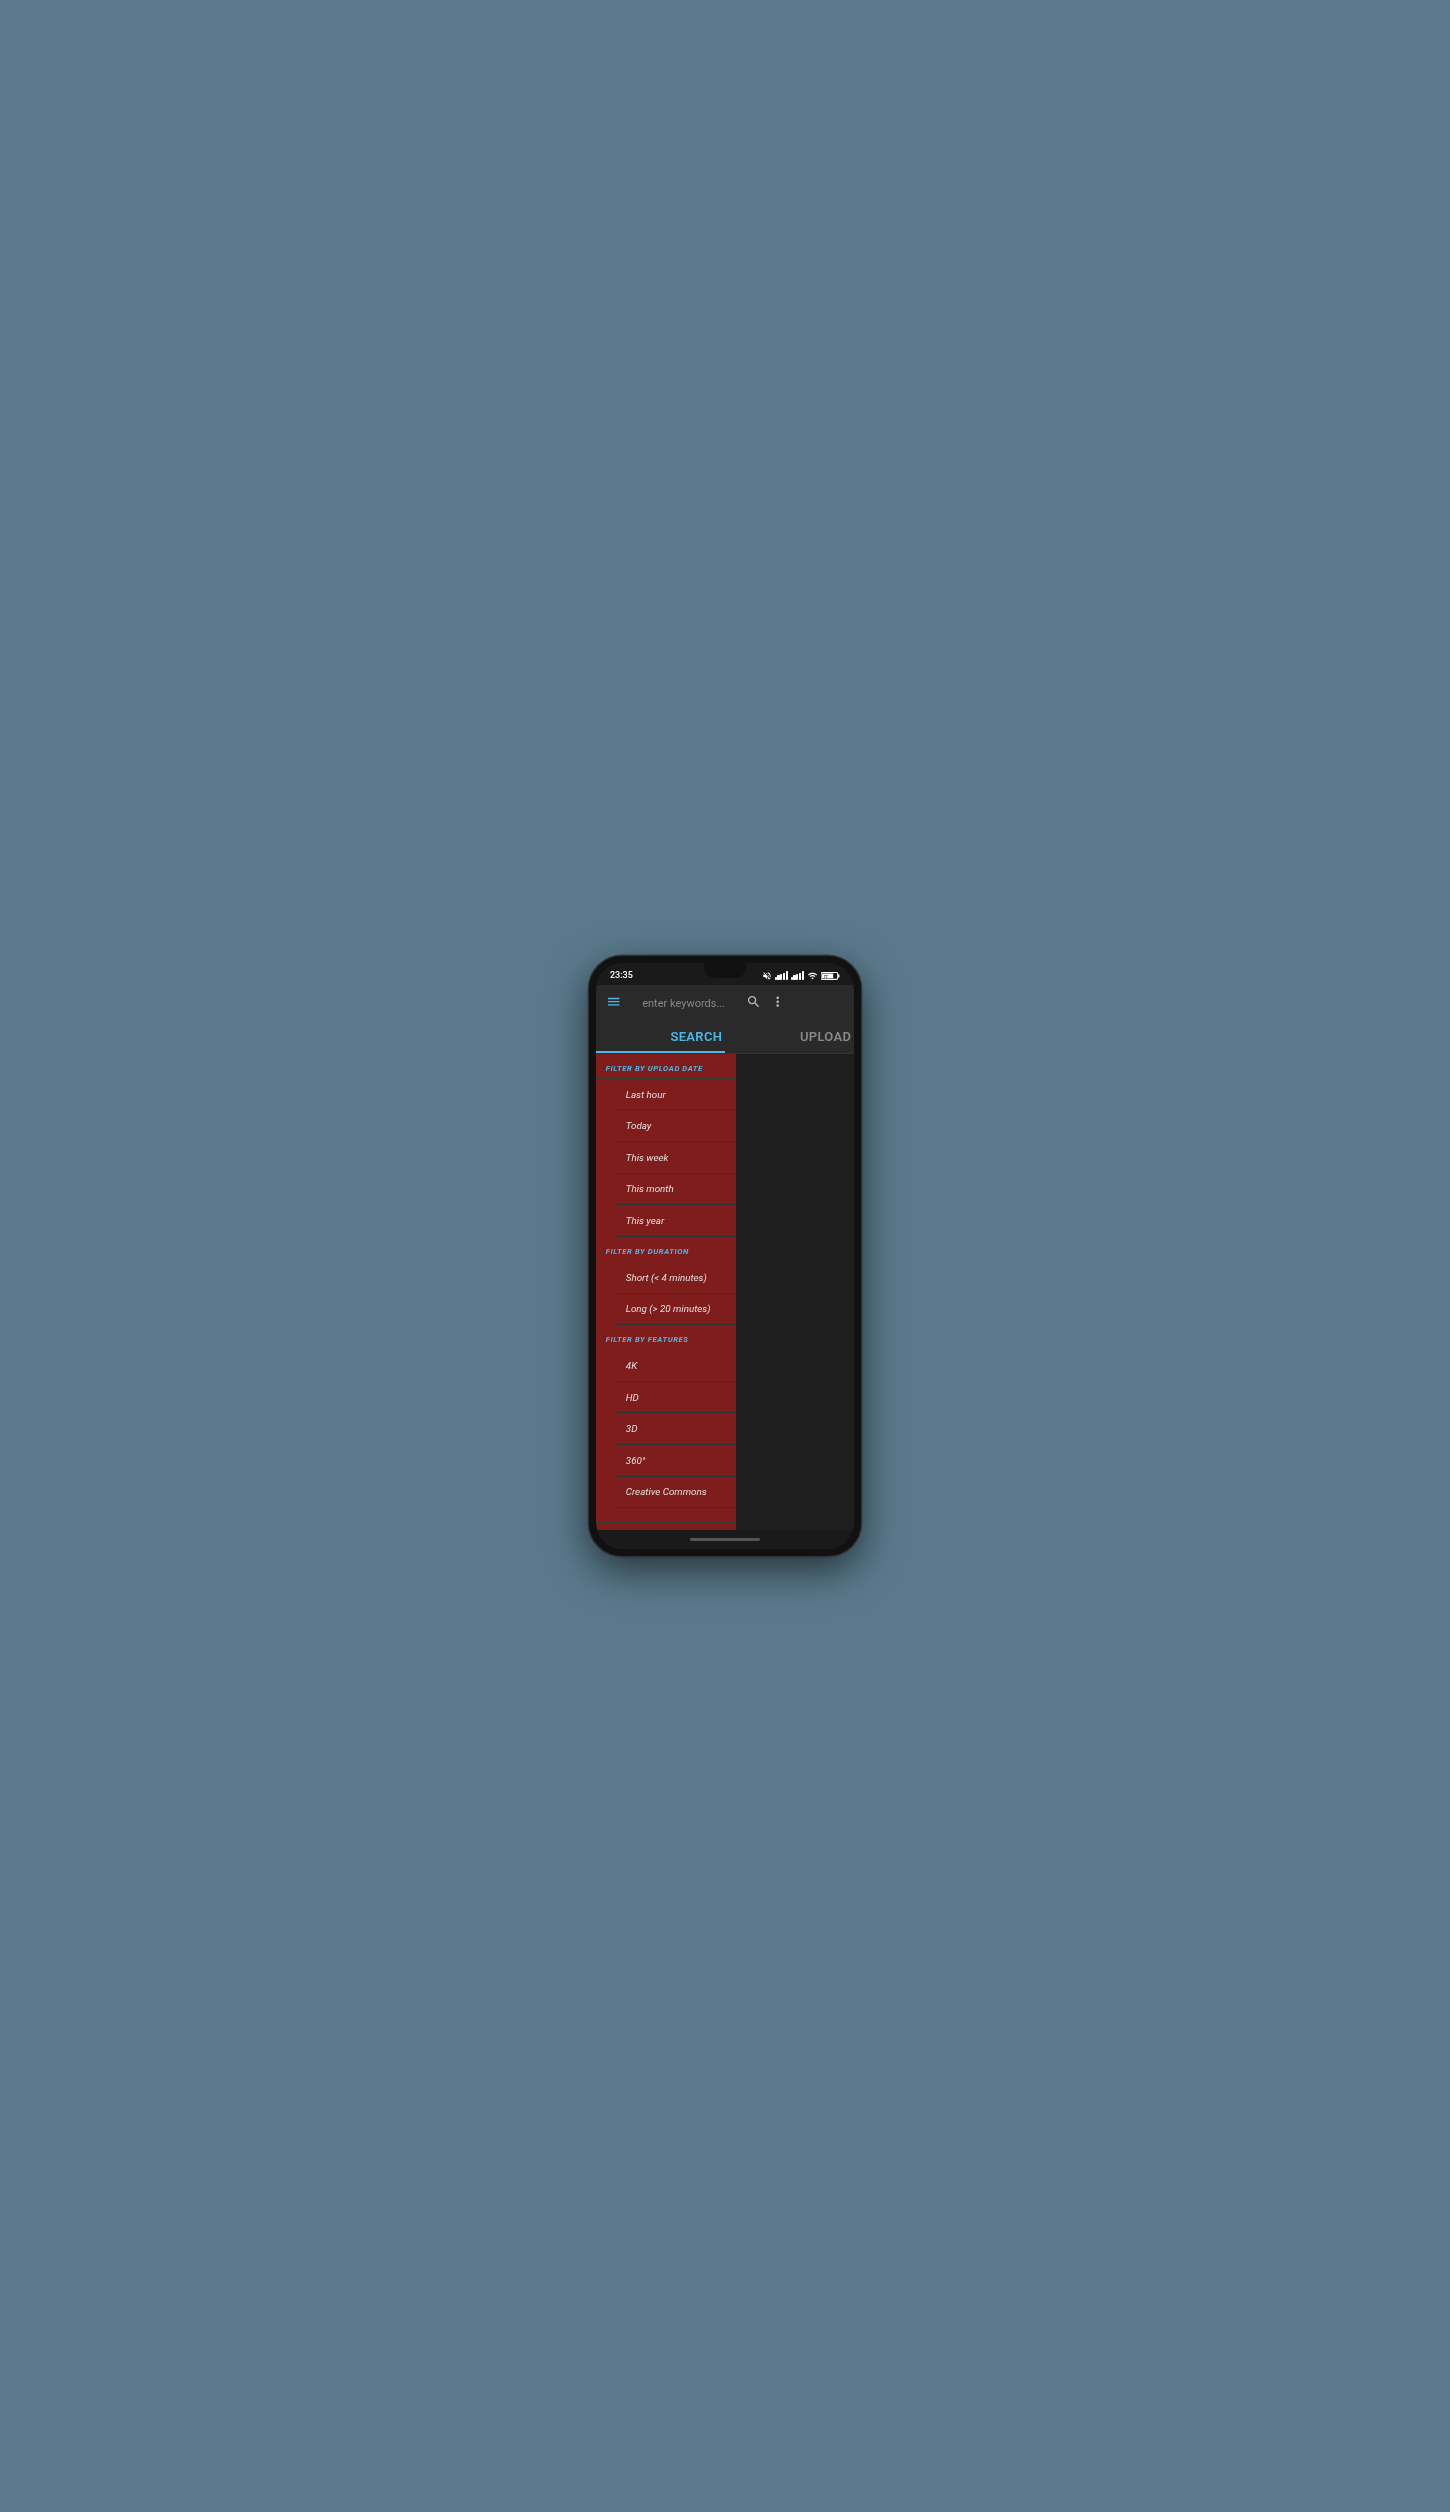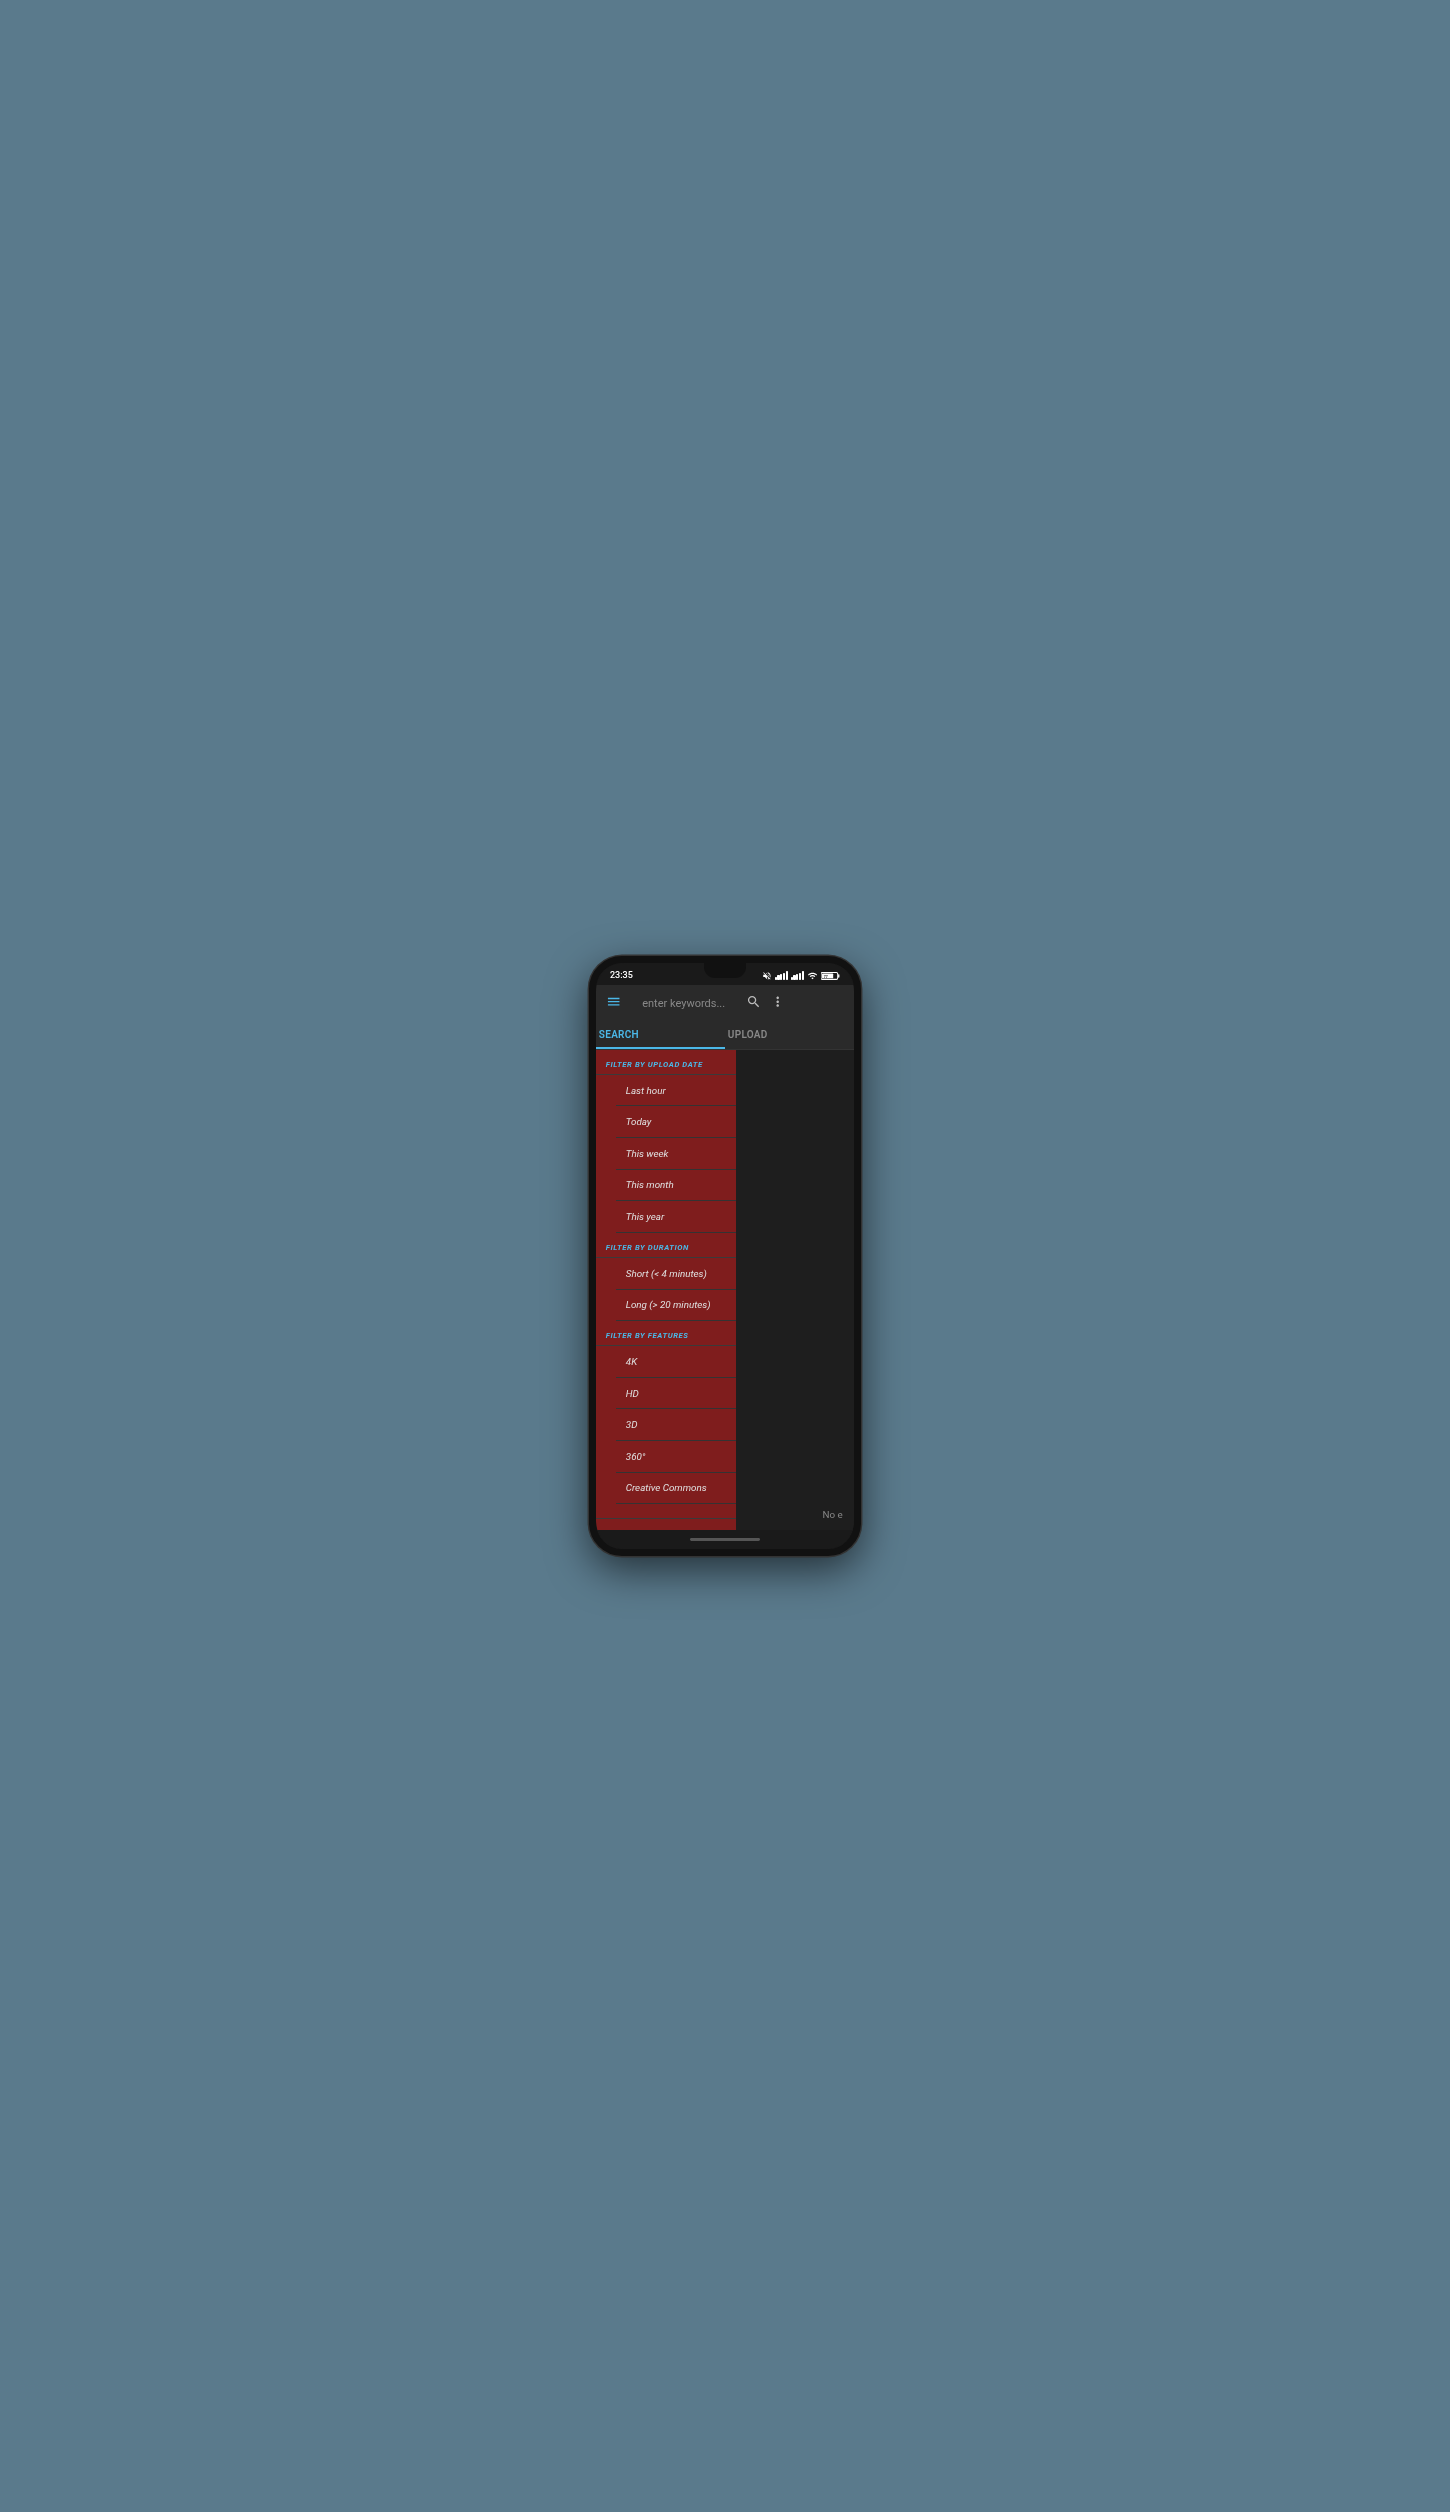--- a/index.html
+++ b/index.html
@@ -140,23 +140,23 @@
       font-style: italic;
     }
 
     .right-panel {
       flex: 1;
       background: #1e1e1e;
     }
 
     .tab-item {
       flex: 1;
-      text-align: left;
+      text-align: right;
       padding: 8.4px 2.8px;
-      font-size: 10px;
+      font-size: 13px;
       font-weight: 600;
       letter-spacing: 0.3px;
       cursor: pointer;
       position: relative;
     }
 
     .tab-search {
       color: #4bb8e8;
     }
 
@@ -378,27 +378,20 @@
 
         <div style="height: 14px;"></div>
 
         <div class="bottom-divider"></div>
         <div class="bottom-item">
           <span>Save results</span>
         </div>
 
       </div>
 
-      <div class="right-panel">
-        <div style="height: 100%; display: flex; flex-direction: column; justify-content: flex-end;">
-          <div style="display: flex; justify-content: flex-end; padding: 4.2px 5.6px;">
-            <span class="no-entries">No e</span>
-          </div>
-        </div>
-      </div>
     </div>
 
     <div class="home-indicator">
       <div class="home-bar"></div>
     </div>
 
   </div>
 </div>
 
 

